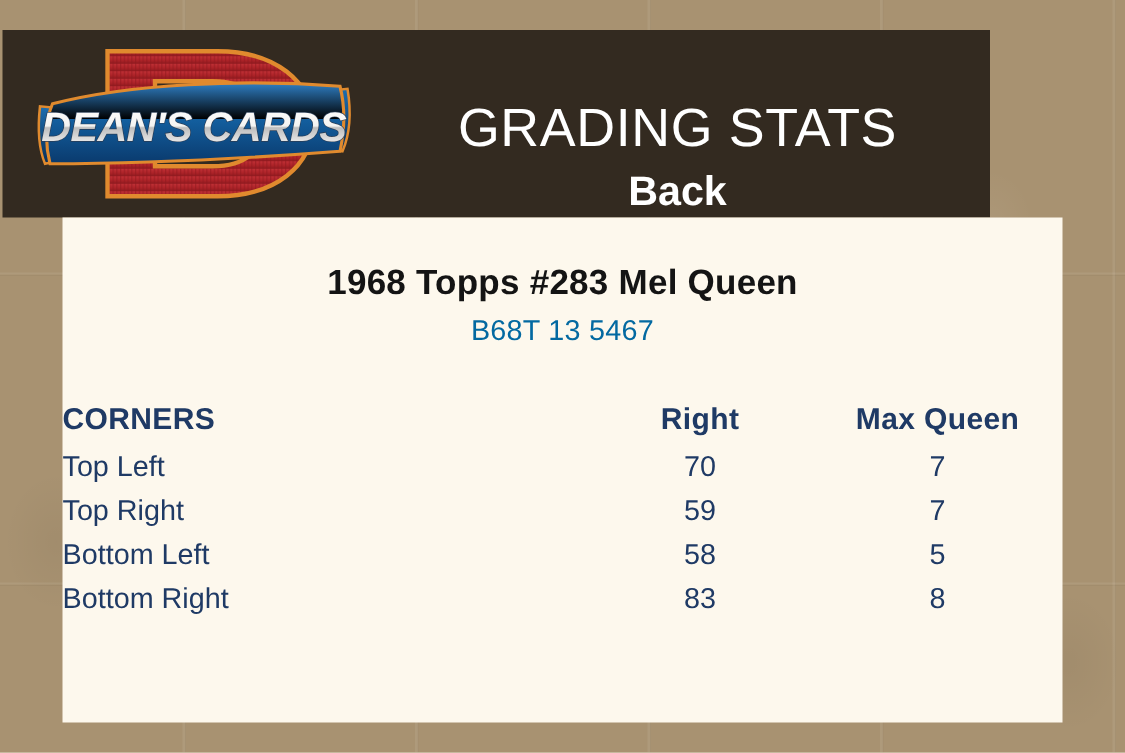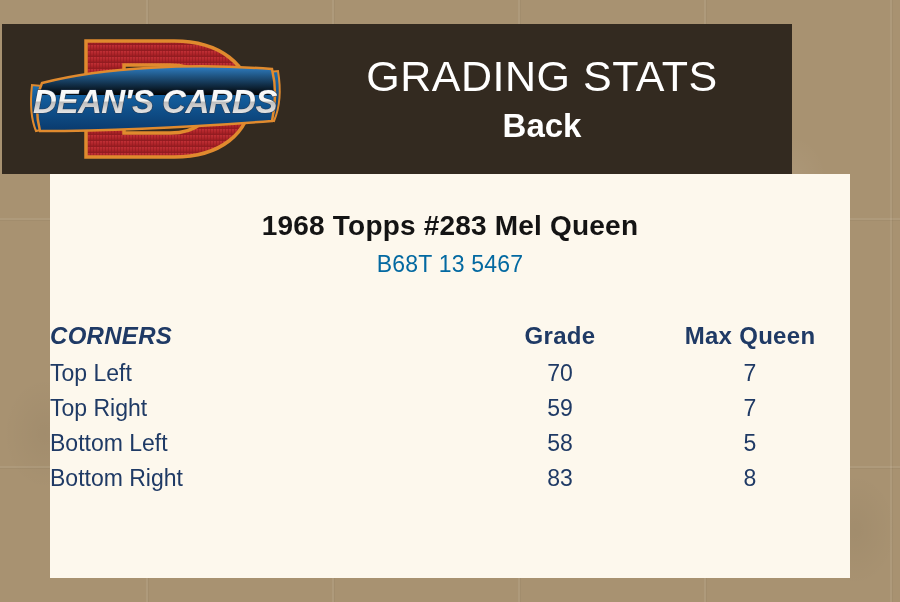--- a/index.html
+++ b/index.html
@@ -70,21 +70,21 @@
   
   #header-titles {
     position: absolute;
     left: 290px;
     right: 0;
     top: 0;
     bottom: 0;
     display: flex;
     flex-direction: column;
     align-items: center;
-    justify-content: center;
+    justify-content: flex-end;
   }
   #header-title {
     color: #ffffff;
     font-size: 43px;
     line-height: 50px;
     font-weight: normal;
     letter-spacing: 0.5px;
     white-space: nowrap;
   }
   #header-subtitle {
@@ -140,21 +140,20 @@
   .col-max    { width: 200px; }
 
   .th-label {
     text-align: left;
     padding-left: 102px;
     font-size: 24px;
     font-weight: bold;
     letter-spacing: 0.3px;
     height: 40px;
     vertical-align: middle;
-    font-style: italic;
   }
   .th-value, .th-max {
     text-align: center;
     font-size: 24px;
     font-weight: bold;
     letter-spacing: 0.3px;
     height: 40px;
     vertical-align: middle;
   }
   .td-label {
@@ -245,21 +244,21 @@
 
   <table id="stats-table">
     <colgroup>
       <col class="col-label">
       <col class="col-value">
       <col class="col-max">
     </colgroup>
     <thead>
       <tr>
         <th class="th-label">CORNERS</th>
-        <th class="th-value">Grade</th>
+        <th class="th-value">Right</th>
         <th class="th-max">Max Queen</th>
       </tr>
     </thead>
     <tbody>
       <tr>
         <td class="td-label">Top Left</td>
         <td class="td-value">70</td>
         <td class="td-max">7</td>
       </tr>
       <tr>

